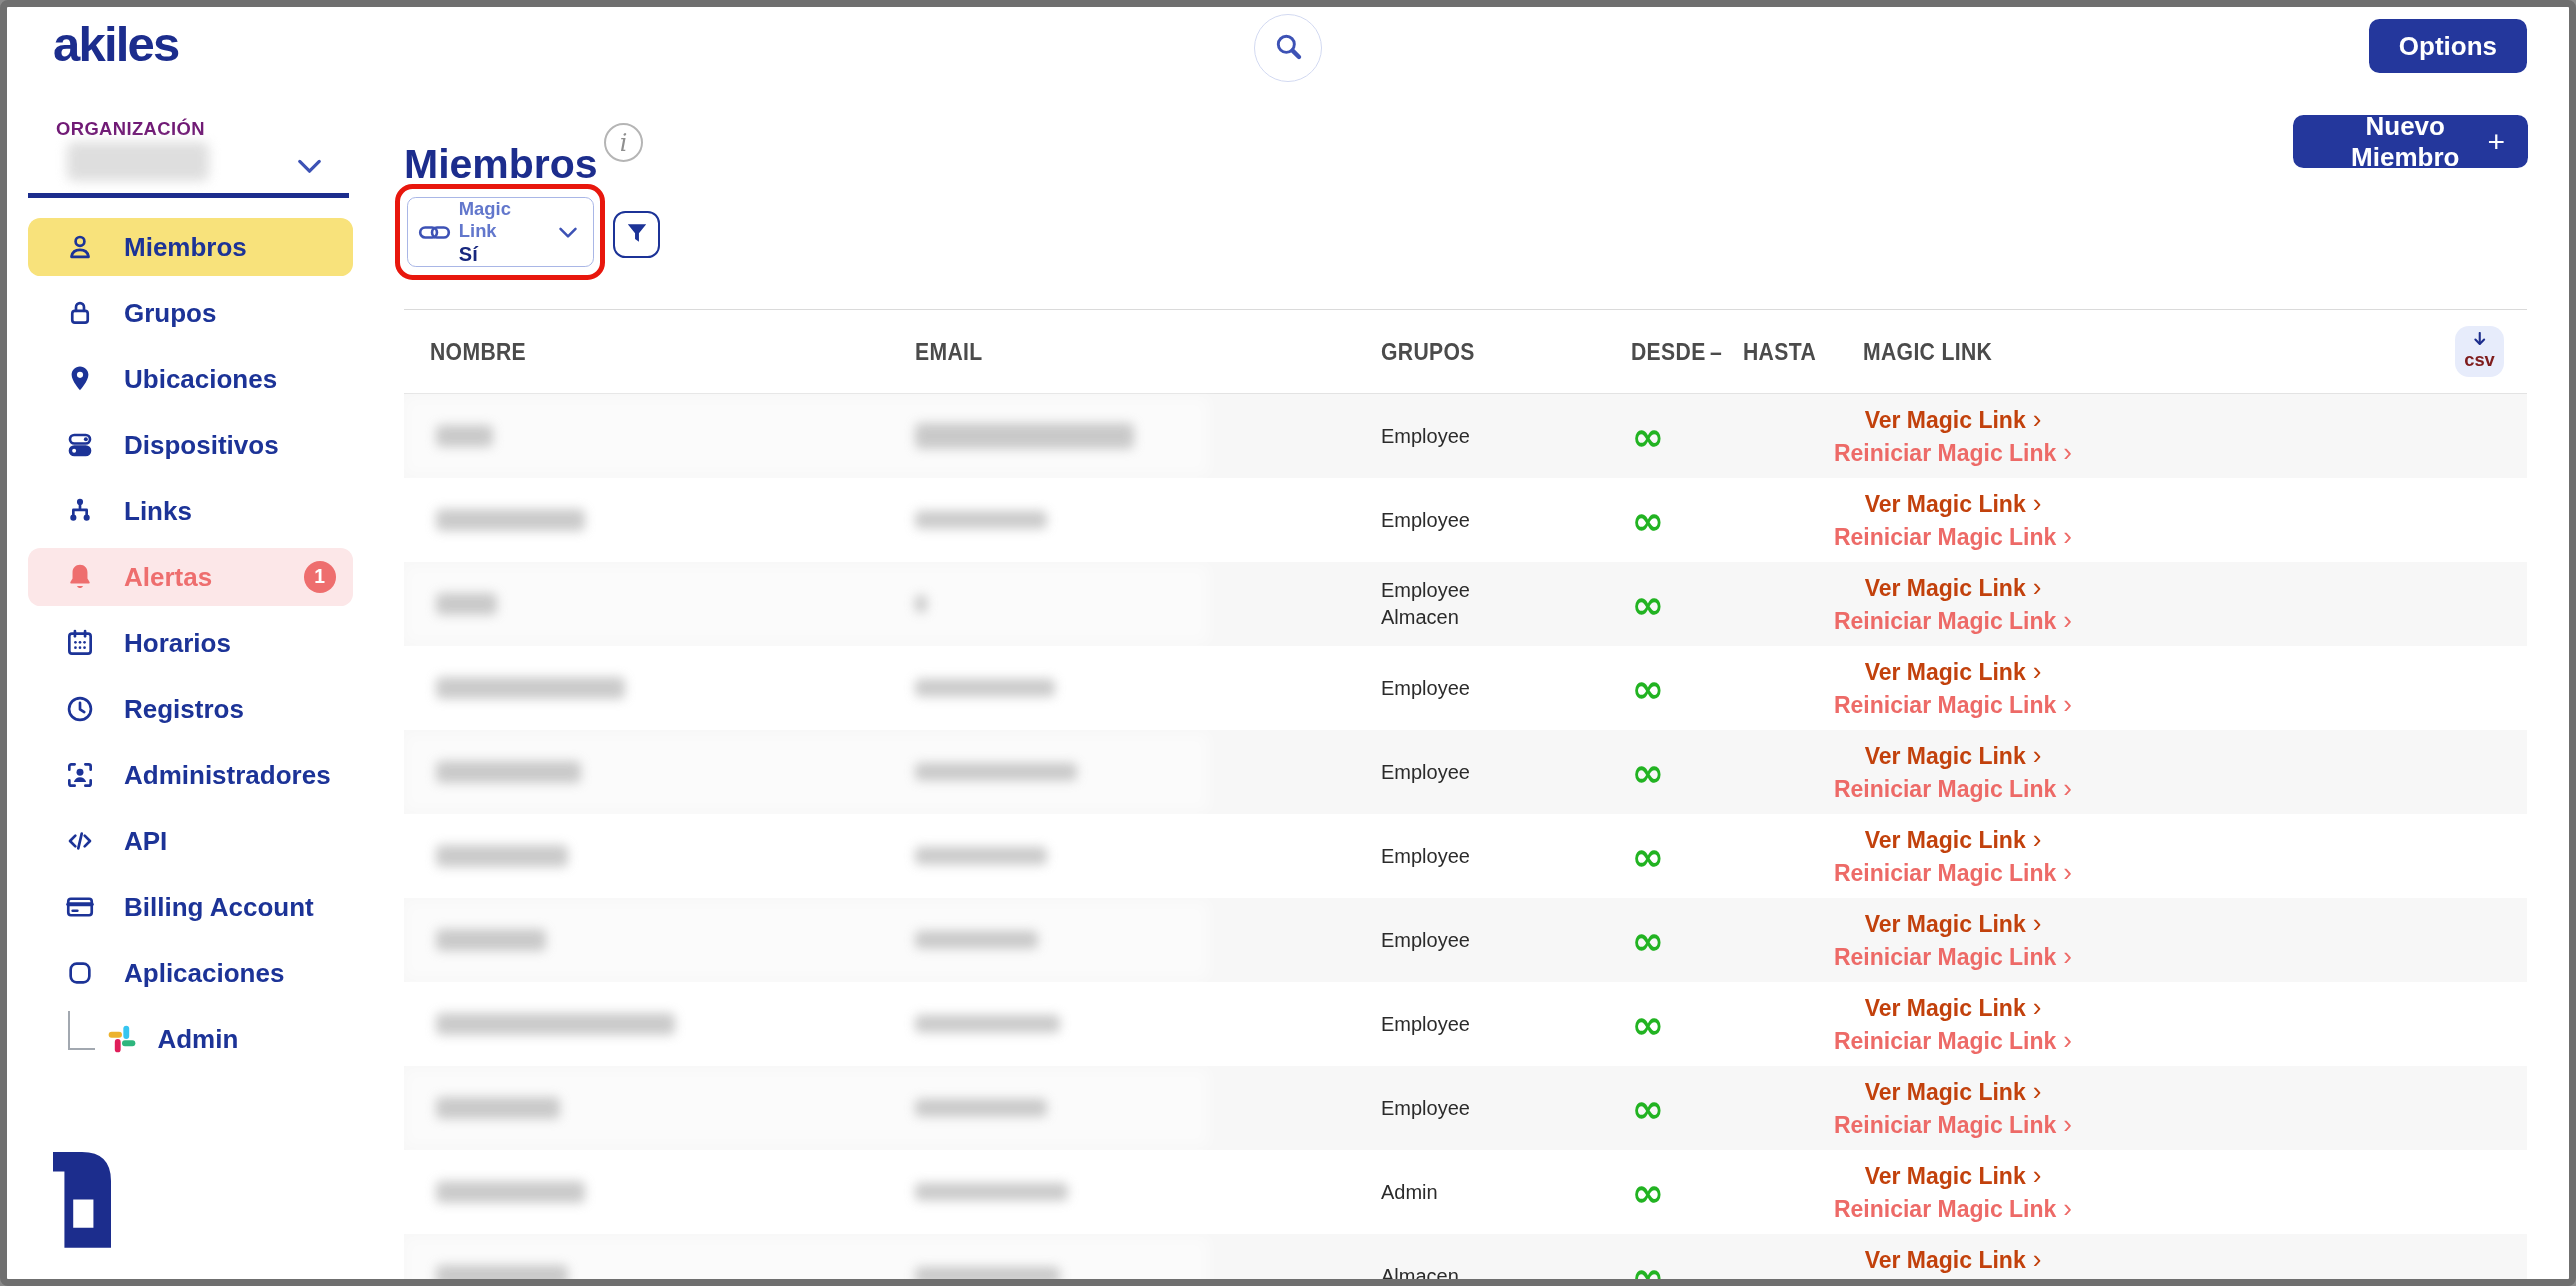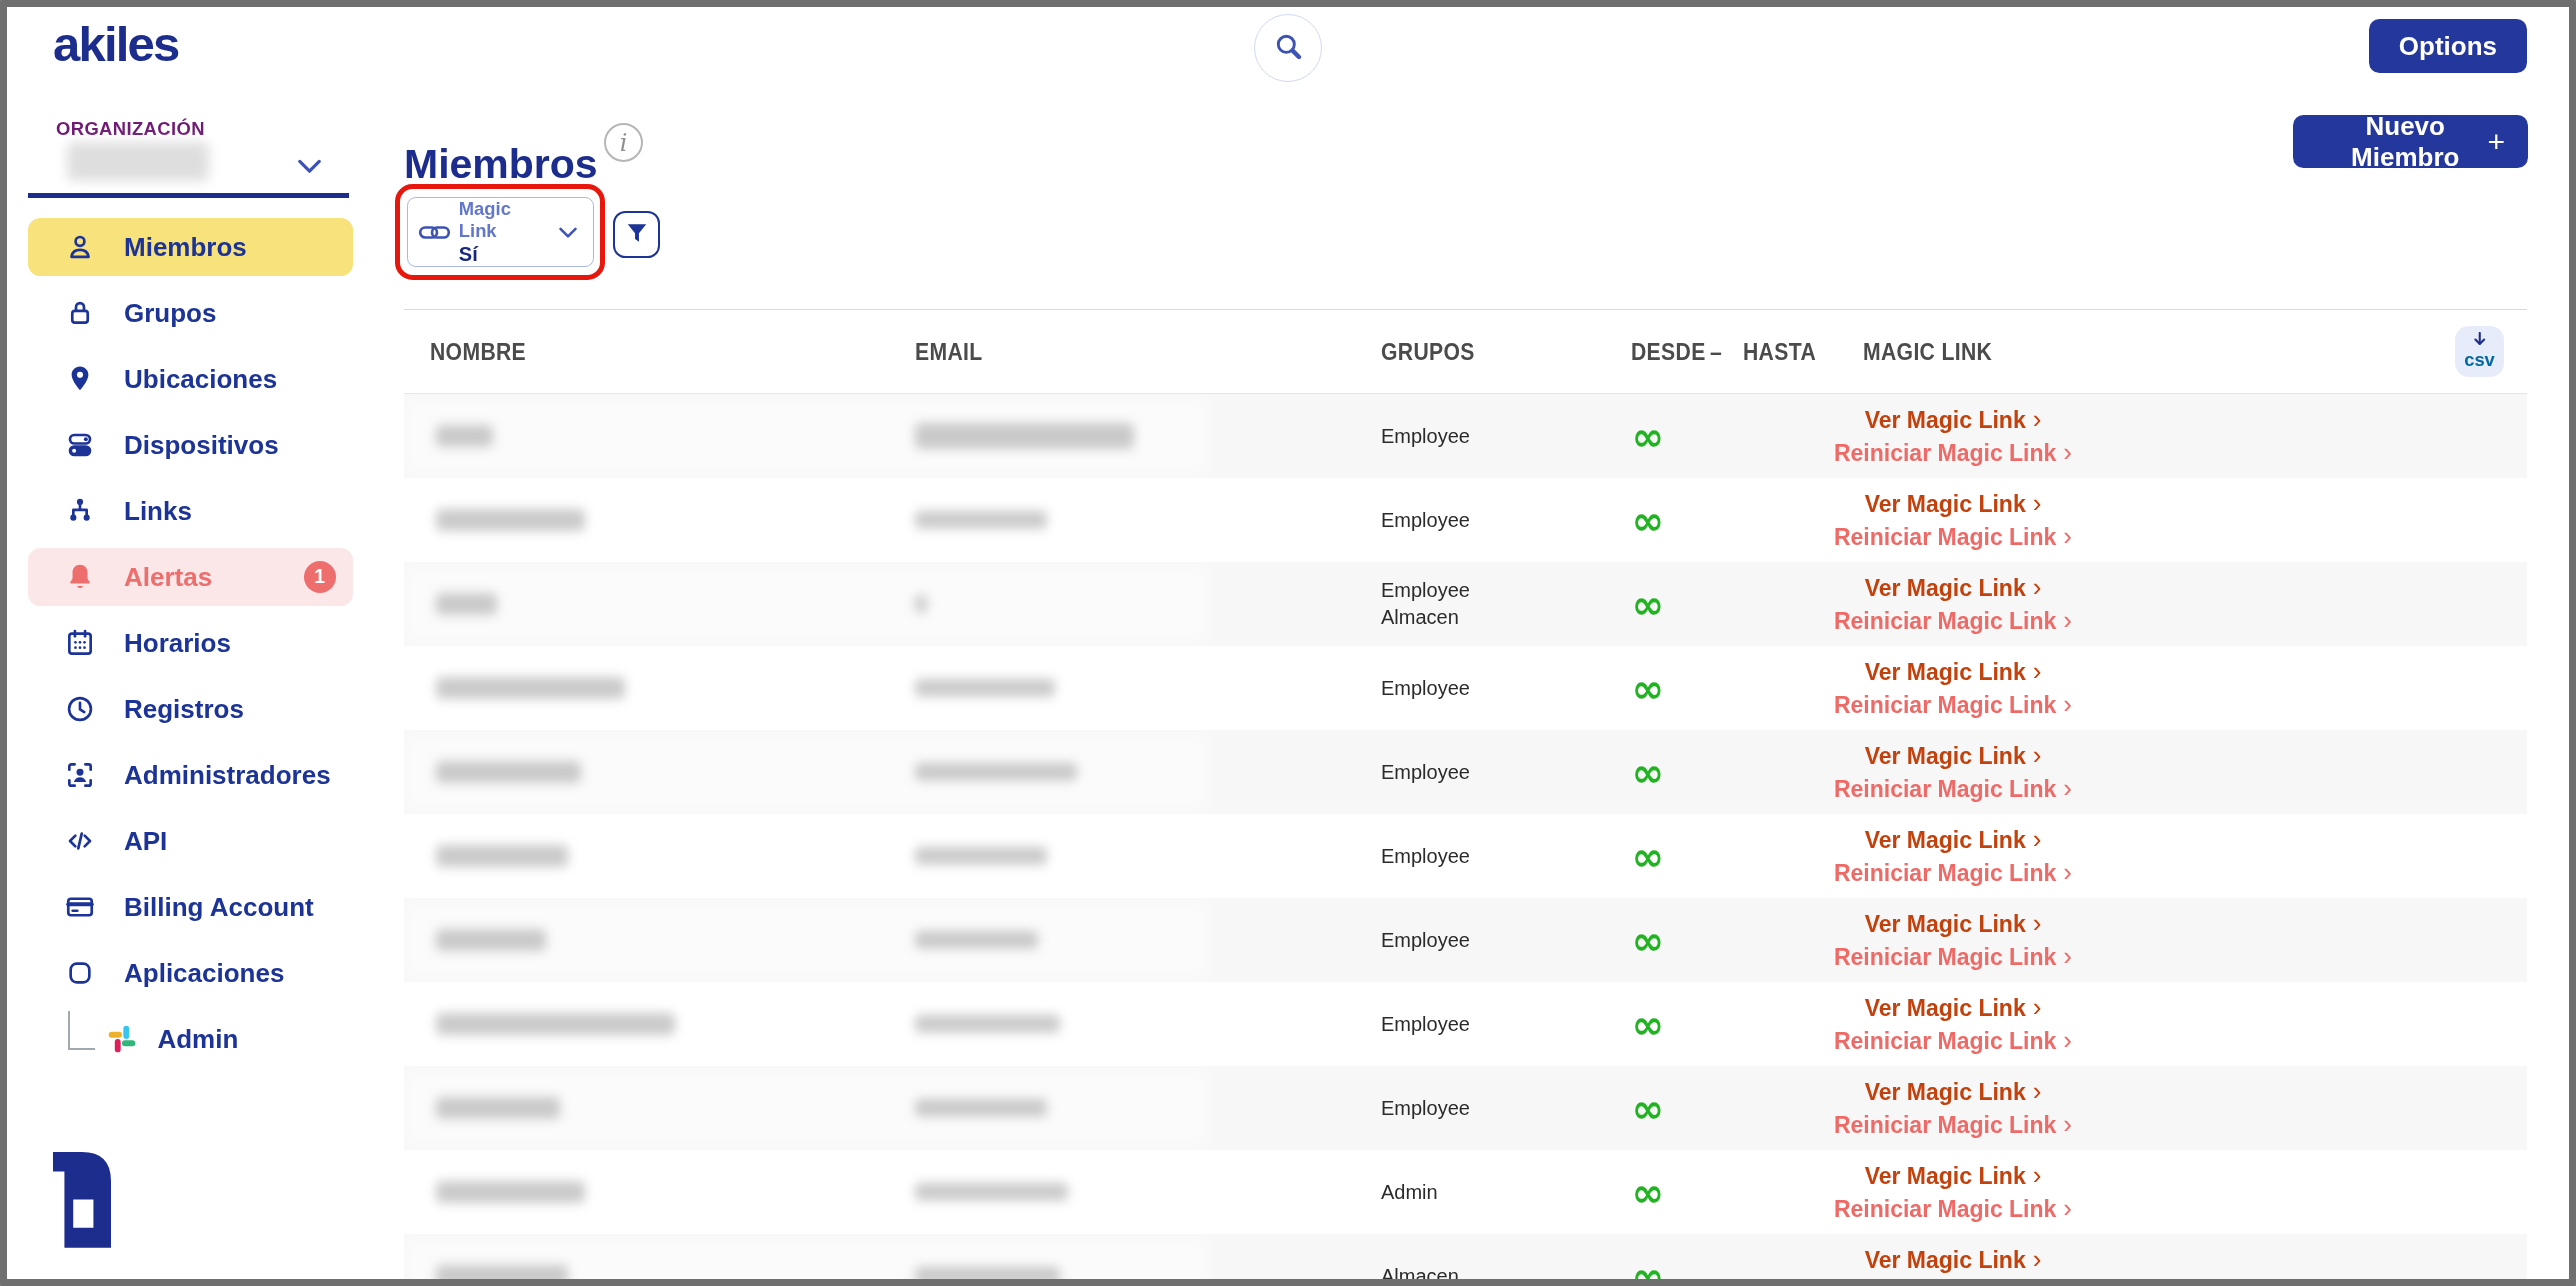--- a/index.html
+++ b/index.html
@@ -1,17 +1,17 @@
 <!DOCTYPE html>
 <html style="font-size:14px"><head>
 <meta charset="utf-8">
 <style>
   html,body{margin:0;padding:0;background:#8a8a8a;}
   .screen{position:relative;width:2576px;height:1286px;box-sizing:border-box;
-    border:7px solid #6f6f6f;border-radius:2px;background:#fff;overflow:hidden;
+    border:7px solid #6f6f6f;border-radius:8px;background:#fff;overflow:hidden;
     font-family:"Liberation Sans", sans-serif;}
   .inner{position:absolute;inset:0;}
 
   
   .logo{position:absolute;left:46px;top:8.8px;font-size:49px;font-weight:800;
     color:#1c2d8d;letter-spacing:-1.8px;cursor:pointer;}
   .search-btn{position:absolute;left:1247px;top:7px;width:68px;height:68px;border-radius:50%;
     border:1.8px solid #d2d9f1;background:#fff;display:flex;align-items:center;justify-content:center;cursor:pointer;}
   .options-btn{position:absolute;right:42px;top:12.3px;height:54px;padding:0 30px;background:#24379c;
     color:#fff;font-size:26px;font-weight:700;border:none;border-radius:10.5px;cursor:pointer;
@@ -64,21 +64,21 @@
   .funnel-btn{position:absolute;left:606px;top:204px;width:47px;height:47px;border:2.6px solid #1c3397;
     border-radius:12.3px;background:#fff;box-sizing:border-box;display:flex;align-items:center;justify-content:center;cursor:pointer;}
 
   
   .table{position:absolute;left:397px;top:302px;width:2123px;}
   .thead{position:relative;height:85px;border-top:1.8px solid #dadada;border-bottom:1.8px solid #e3e3e3;box-sizing:border-box;}
   .th{position:absolute;top:50%;transform:translateY(-50%);color:#4b4b4b;font-size:24.6px;font-weight:700;letter-spacing:0.4px;}
   .th > span{display:inline-block;transform:scaleX(.86);transform-origin:left;white-space:nowrap;}
   .csv-btn{position:absolute;right:23px;top:16px;width:49px;height:51px;border:none;border-radius:14px;
     background:#e7ecfb;display:flex;flex-direction:column;align-items:center;justify-content:center;cursor:pointer;}
-  .csv-btn .csv-label{font-size:18.4px;font-weight:800;color:#0369a1;margin-top:-2.6px;
+  .csv-btn .csv-label{font-size:18.4px;font-weight:800;color:#7f1d1d;margin-top:-2.6px;
     font-family:"Liberation Sans",sans-serif;}
 
   .row{position:relative;height:84px;}
   .row.alt{background:#f7f7f7;}
   .band{position:absolute;left:0;top:2.6px;bottom:2.6px;width:805px;background:rgba(255,255,255,.5);filter:blur(7px);}
   .blob{position:absolute;top:50%;transform:translateY(-50%);border-radius:5.3px;background:#b9b9b9;
     filter:blur(5.3px);opacity:.75;}
   .blob.name{left:32px;height:22px;}
   .blob.email{left:511px;height:18.4px;}
   .groups{position:absolute;left:977px;top:0;bottom:0;display:flex;flex-direction:column;justify-content:center;

